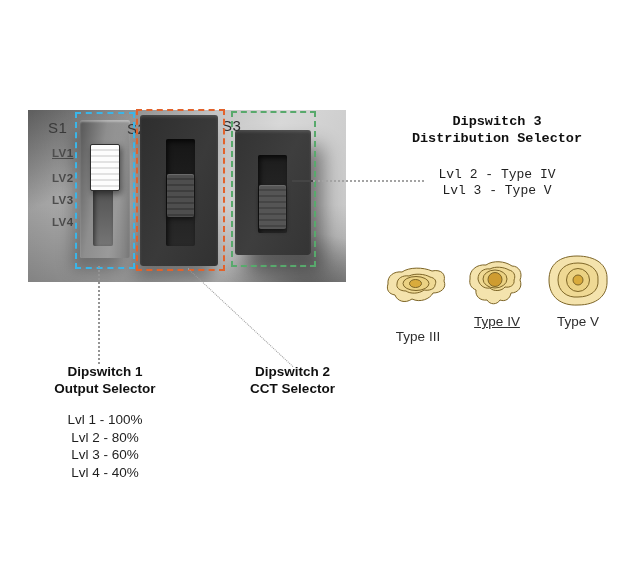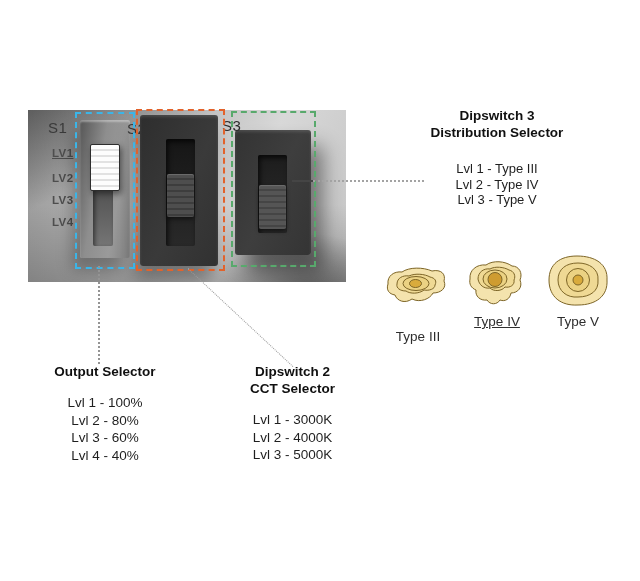--- a/index.html
+++ b/index.html
@@ -60,21 +60,21 @@
   .leader-3-dotted{left:313px;top:180px;width:111px;height:0;border-top:2px dotted #a3a3a3;}
   .leader-1{left:98px;top:266px;width:0;height:98px;border-left:2px dotted #949494;}
   .leader-2{left:188px;top:268px;width:144px;height:0;border-top:1.5px dotted #9b9b9b;
     transform:rotate(43deg);transform-origin:0 0;}
   
   .ann{position:absolute;text-align:center;}
   .ann-title{font-weight:bold;font-size:13.5px;line-height:17px;color:#101010;}
   .ann-levels{margin-top:14px;font-size:13.5px;line-height:17.5px;color:#1f1f1f;}
   .ann1{left:20px;top:363px;width:170px;}
   .ann2{left:210px;top:363px;width:165px;}
-  .ann3{left:402px;top:108px;width:190px;}
+  .ann3{left:402px;top:114px;width:190px;font-family:Liberation Mono, monospace;}
   .ann3 .ann-title{line-height:16.5px;}
   .ann3 .ann-levels{margin-top:20px;line-height:15.5px;font-size:13px;}
   
   .blob{position:absolute;}
   .blob-3{left:383px;top:262px;}
   .blob-4{left:464px;top:256px;}
   .blob-5{left:540px;top:250px;}
   .blob path,.blob ellipse,.blob circle{stroke:#7d6527;stroke-width:1;}
   .fill-outer{fill:#f4e3ad;}
   .fill-ring2{fill:#efd994;}
@@ -119,49 +119,44 @@
   <div class="hl hl-orange"></div>
   <div class="hl hl-green"></div>
 
   <div class="leader leader-3-solid"></div>
   <div class="leader leader-3-dotted"></div>
   <div class="leader leader-1"></div>
   <div class="leader leader-2"></div>
 
   <div class="ann ann1">
     <div class="ann-title">
+      <div>Dipswitch 1</div>
       <div>Output Selector</div>
     </div>
     <div class="ann-levels">
       <div>Lvl 1 - 100%</div>
       <div>Lvl 2 - 80%</div>
       <div>Lvl 3 - 60%</div>
       <div>Lvl 4 - 40%</div>
     </div>
   </div>
 
   <div class="ann ann2">
     <div class="ann-title">
       <div>Dipswitch 2</div>
       <div>CCT Selector</div>
     </div>
-    <div class="ann-levels">
-      <div>Lvl 1 - 3000K</div>
-      <div>Lvl 2 - 4000K</div>
-      <div>Lvl 3 - 5000K</div>
-    </div>
   </div>
 
   <div class="ann ann3">
     <div class="ann-title">
       <div>Dipswitch 3</div>
       <div>Distribution Selector</div>
     </div>
     <div class="ann-levels">
-      <div>Lvl 1 - Type III</div>
       <div>Lvl 2 - Type IV</div>
       <div>Lvl 3 - Type V</div>
     </div>
   </div>
 
   <svg class="blob blob-3" width="66" height="46" viewBox="0 0 66 46">
     <path class="fill-outer" d="M5 22 C4 14 11 9 19 10 C26 5 40 5 49 9 C58 7 63 12 61 19 C64 26 58 31 50 31 C47 37 37 41 29 37 C22 42 14 39 12 33 C6 32 3 28 5 22 Z"></path>
     <path class="fill-ring2" d="M14 22 C14 16 20 13 26 14 C32 11 42 12 47 15 C52 16 54 19 52 23 C52 27 46 29 41 28 C36 32 27 32 23 29 C17 29 13 26 14 22 Z"></path>
     <ellipse class="fill-ring3" cx="33" cy="21.5" rx="13" ry="7"></ellipse>
     <ellipse class="fill-center" cx="32.5" cy="21.5" rx="6" ry="4"></ellipse>

